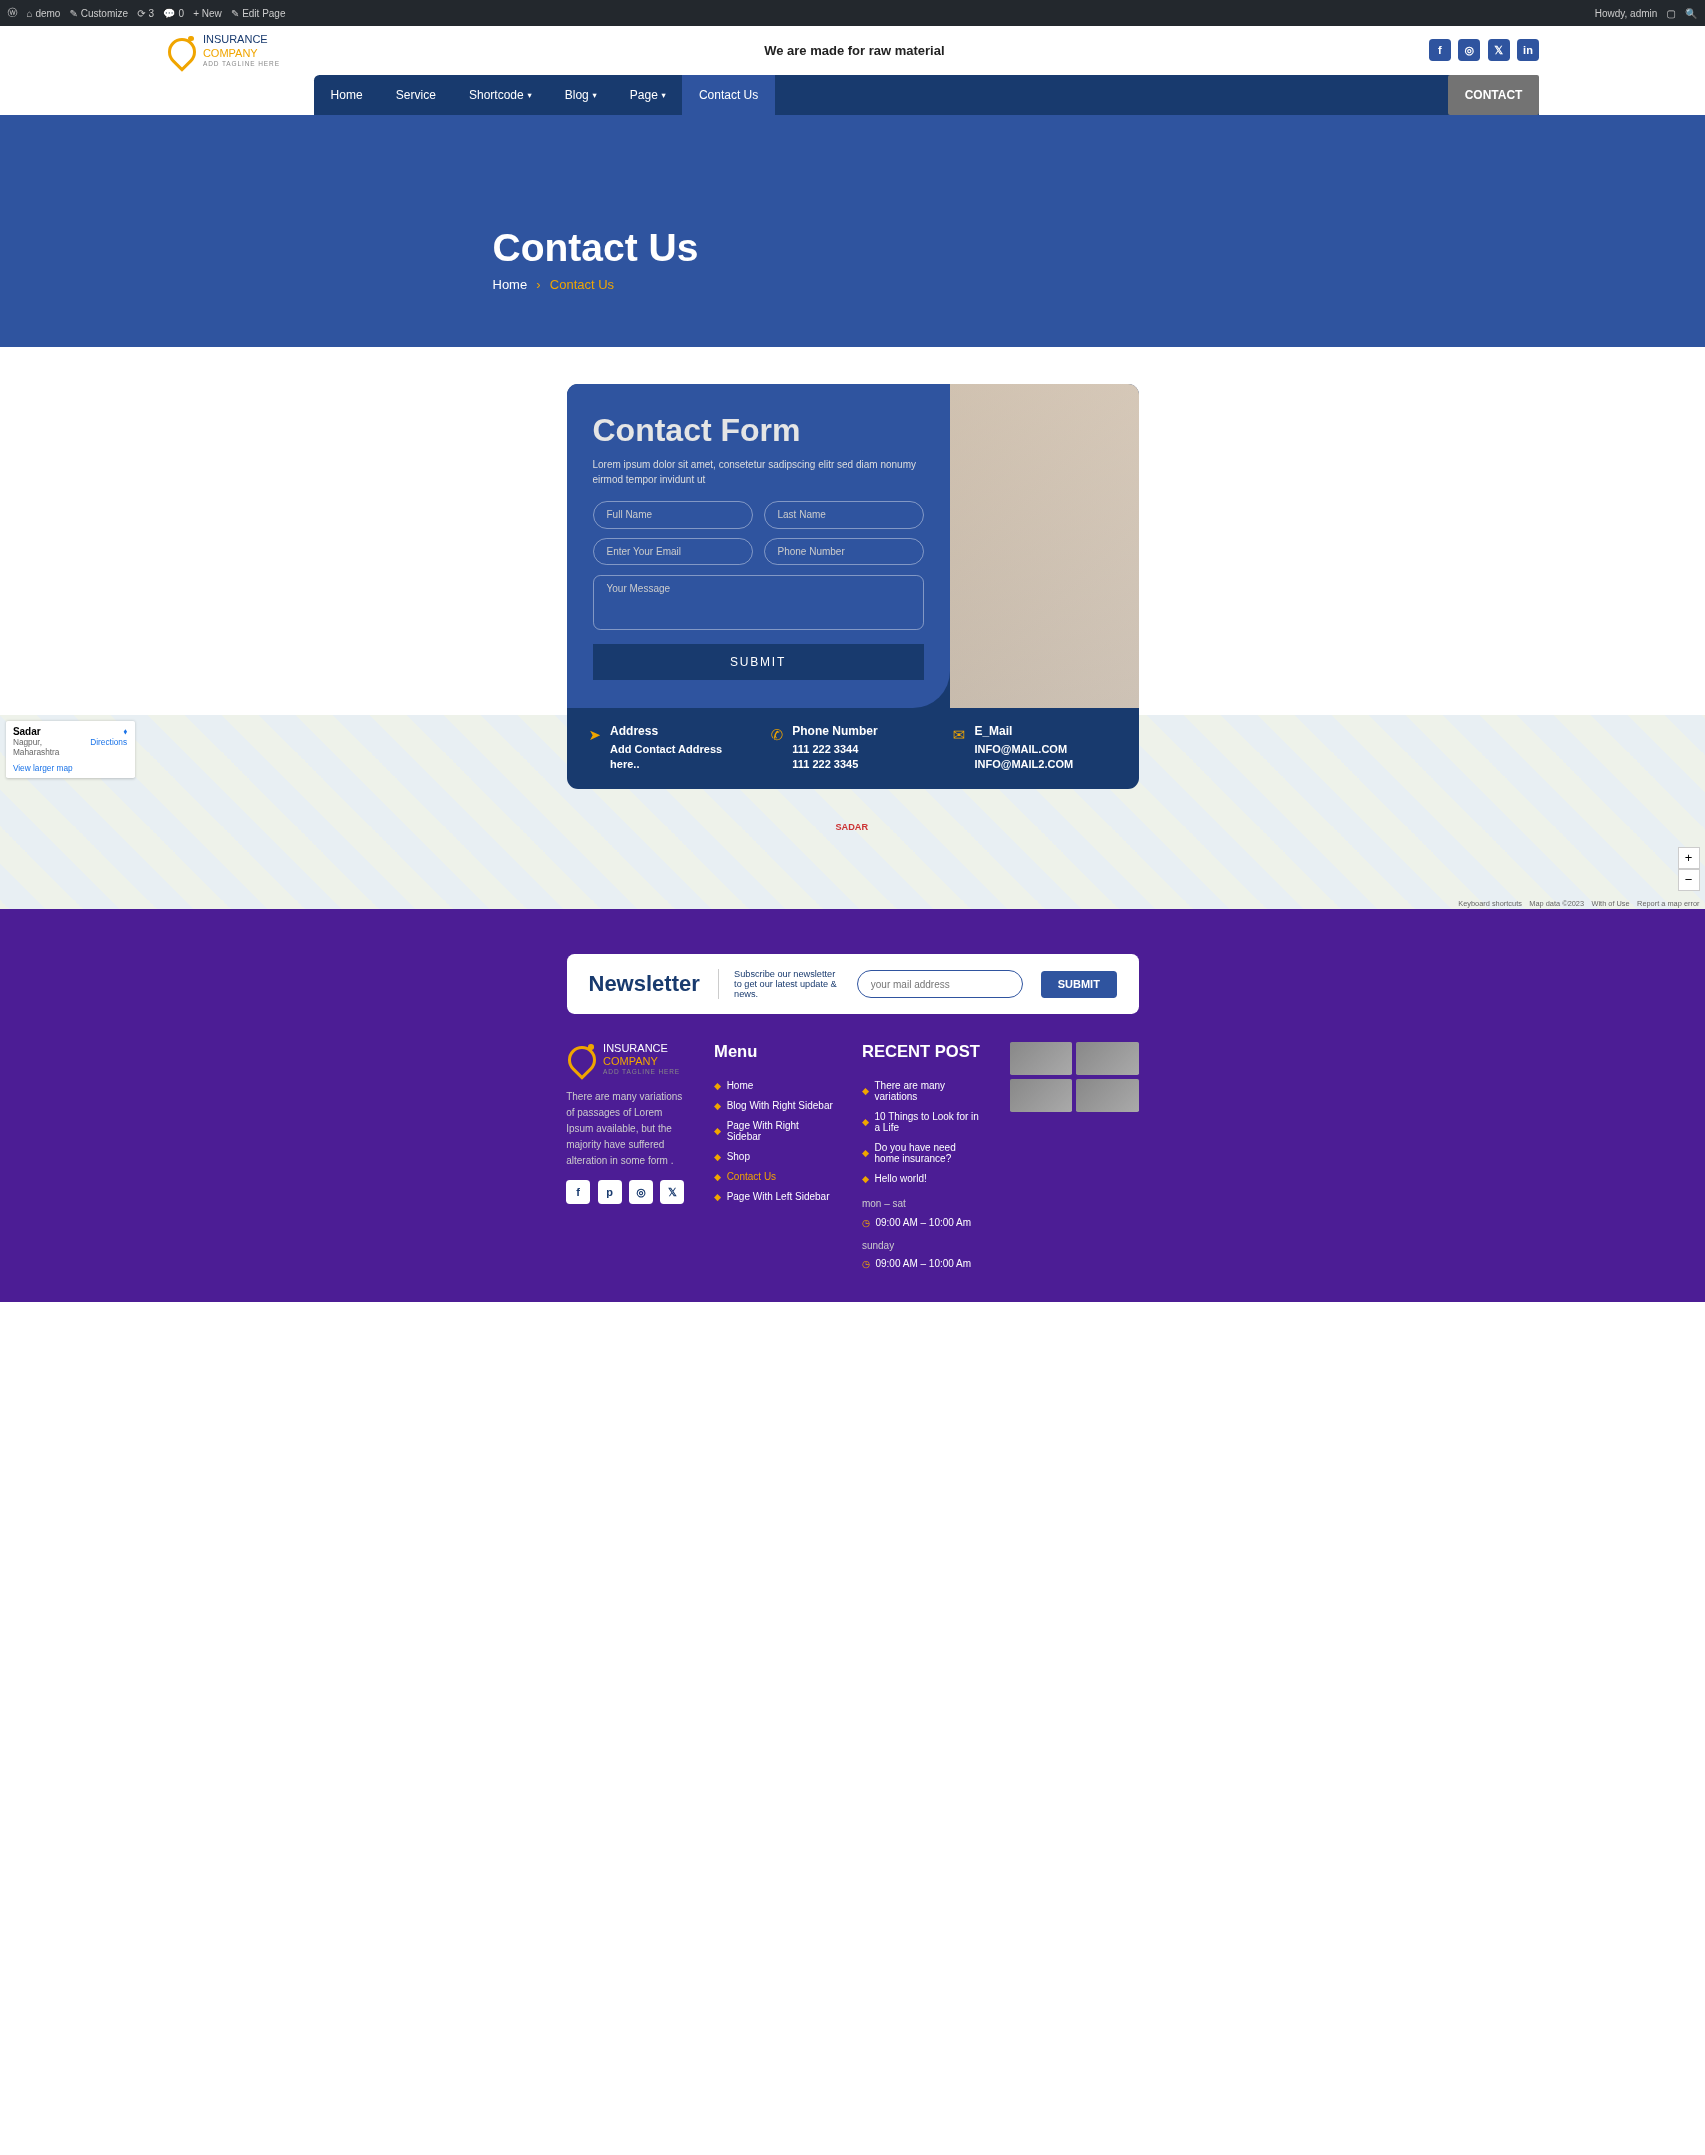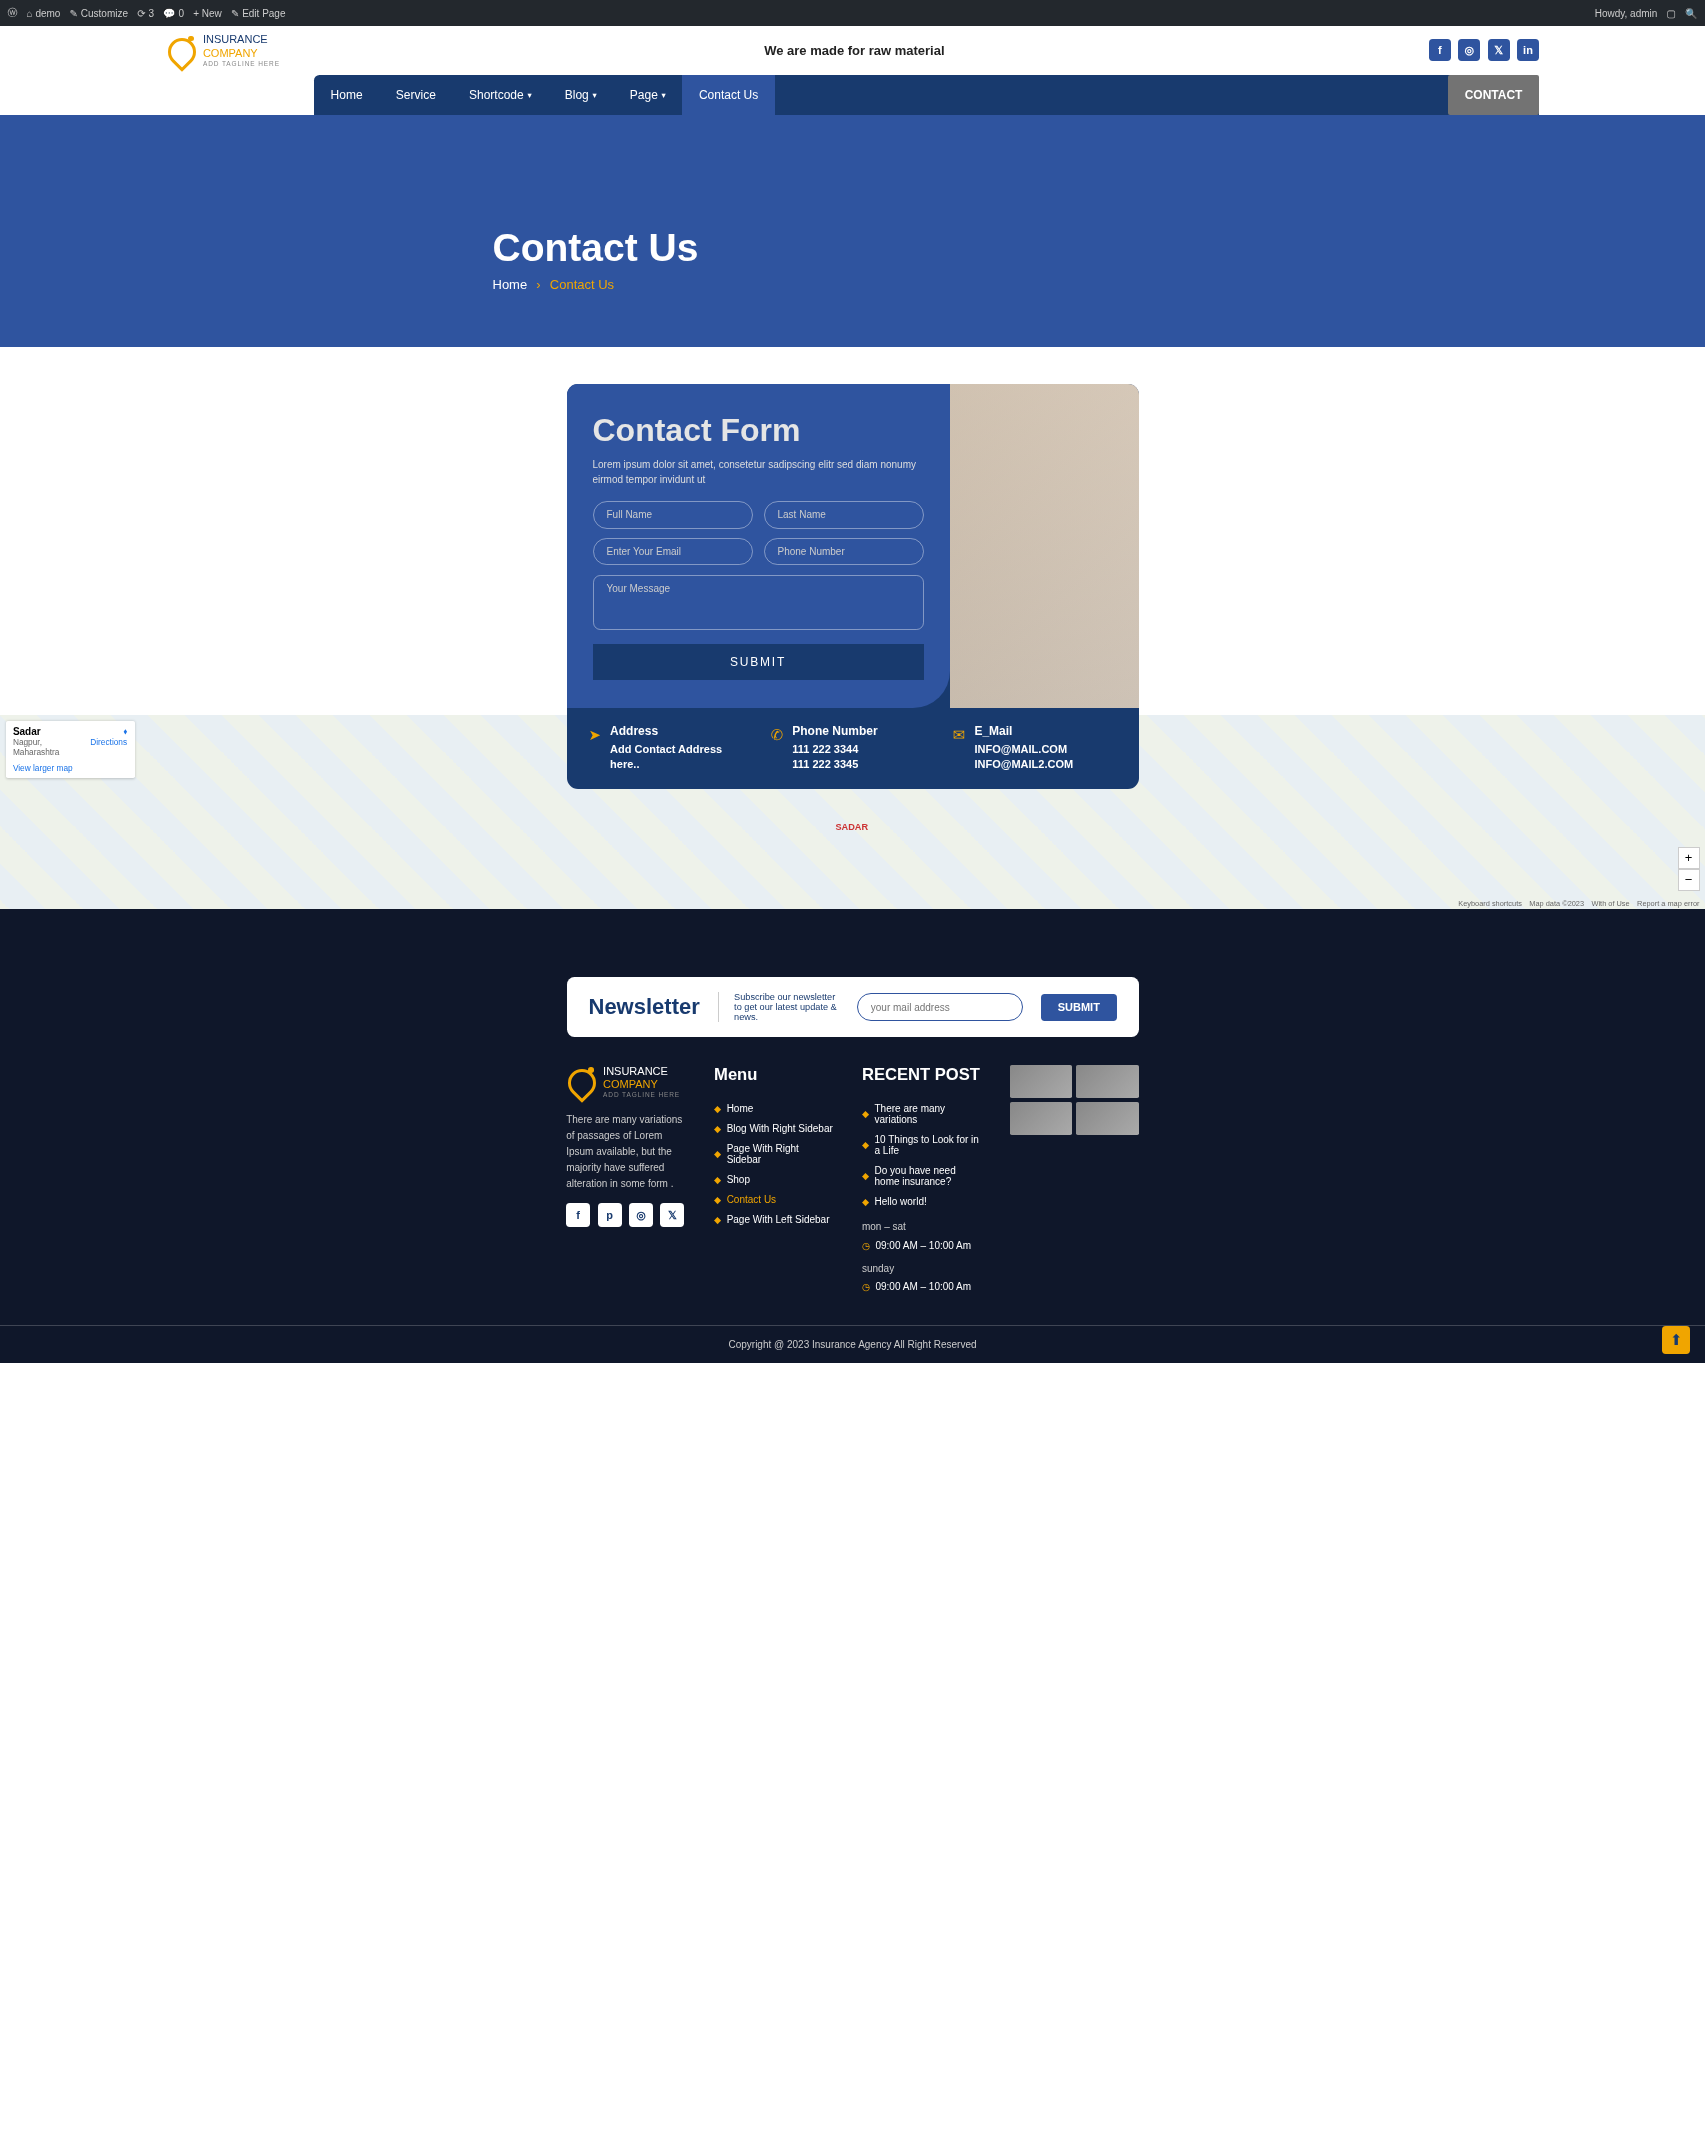--- a/index.html
+++ b/index.html
@@ -55,21 +55,21 @@
 .map-overlay b{font-size:10px}
 .map-overlay .sub{color:#666;font-size:8.3px}
 .map-overlay .dir{color:#1a73e8;font-size:8.3px;text-align:right;float:right}
 .map-overlay .view{color:#1a73e8;font-size:8.3px;margin-top:5.5px}
 .map-controls{position:absolute;right:5.5px;bottom:18.5px;display:flex;flex-direction:column}
 .map-controls button{width:22px;height:22px;background:#fff;border:0.9px solid #ccc;font-size:13px;cursor:pointer}
 .map-footer{position:absolute;right:5.5px;bottom:1.8px;font-size:7.4px;color:#666;display:flex;gap:7.4px}
 .map-bg{position:absolute;inset:0;background:linear-gradient(45deg,#f0f4e8 25%,#e8f0f4 25%,#e8f0f4 50%,#f0f4e8 50%,#f0f4e8 75%,#e8f0f4 75%);background-size:74px 74px;opacity:.7}
 .map-label{position:absolute;font-size:9.2px;color:#666}
 .map-label.red{color:#c33;font-weight:bold}
-.footer{background:#0f172a;color:#fff;padding:68px 0 0}
+.footer{background:#4c1d95;color:#fff;padding:45px 0 0}
 .newsletter{max-width:572px;margin:0 auto;background:#fff;border-radius:7.4px;padding:14.8px 22px;display:flex;align-items:center;gap:18.5px}
 .newsletter h3{color:#183a6e;font-size:22px;font-weight:800}
 .newsletter .nl-text{font-size:9.2px;color:#183a6e;border-left:0.9px solid #ccc;padding-left:14.8px;width:120px}
 .newsletter input{flex:1;border:0.9px solid #2f549f;border-radius:14.8px;padding:7.4px 13px;font-size:10px}
 .newsletter button{background:#2f549f;color:#fff;border:none;border-radius:3.7px;padding:7.4px 16.6px;font-size:11px;font-weight:bold;cursor:pointer}
 .footer-cols{max-width:591px;margin:28px auto 0;display:flex;gap:28px;padding:0 9.2px 28px}
 .fcol{flex:1}
 .fcol h4{font-size:16.6px;font-weight:800;margin-bottom:13px}
 .fcol p{font-size:10px;color:#ccc;line-height:1.6}
 .fcol ul{list-style:none}
@@ -316,18 +316,14 @@
     <div class="fcol" style="flex:0 0 129px">
       <div class="thumbs">
         <div></div>
         <div></div>
         <div></div>
         <div></div>
       </div>
     </div>
   </div>
 
-  <div class="copyright">
-    <span>Copyright @ 2023 Insurance Agency All Right Reserved</span>
-    <div class="scroll-top">⬆</div>
-  </div>
 </div>
 
 
 </body></html>

